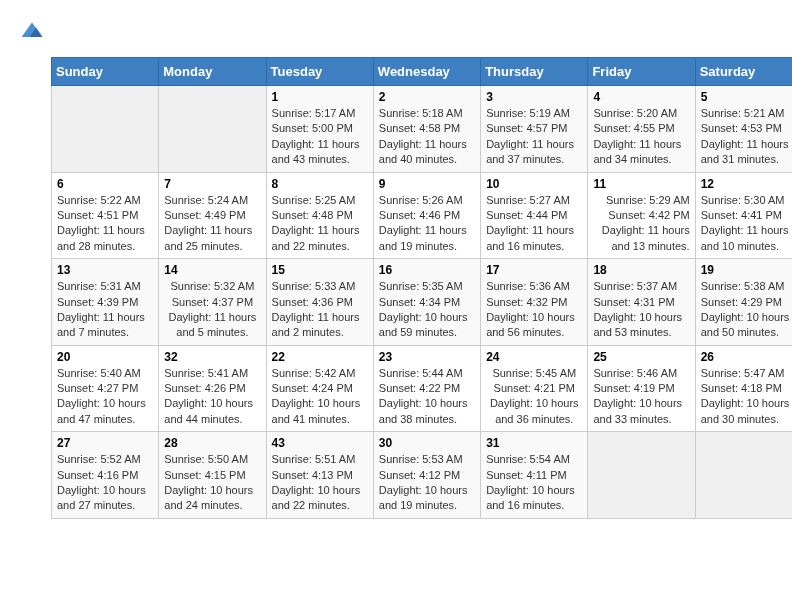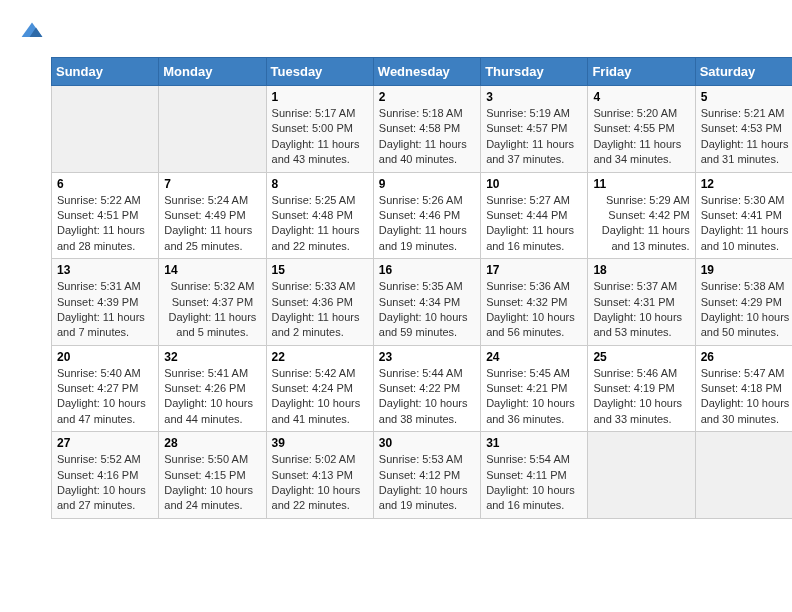--- a/index.html
+++ b/index.html
@@ -264,21 +264,21 @@
 Daylight: 10 hours and 41 minutes.</div>
         </td>
         <td>
           <span class="day-number">23</span>
           <div class="day-info" style="white-space: pre-line;">Sunrise: 5:44 AM
 Sunset: 4:22 PM
 Daylight: 10 hours and 38 minutes.</div>
         </td>
         <td>
           <span class="day-number">24</span>
-          <div class="day-info" style="white-space: pre-line;">Sunrise: 5:45 AM
+          <div class="day-info" style="white-space: pre-line; text-align: center;">Sunrise: 5:45 AM
 Sunset: 4:21 PM
 Daylight: 10 hours and 36 minutes.</div>
         </td>
         <td>
           <span class="day-number">25</span>
           <div class="day-info" style="white-space: pre-line;">Sunrise: 5:46 AM
 Sunset: 4:19 PM
 Daylight: 10 hours and 33 minutes.</div>
         </td>
         <td>
@@ -295,22 +295,22 @@
 Sunset: 4:16 PM
 Daylight: 10 hours and 27 minutes.</div>
         </td>
         <td>
           <span class="day-number">28</span>
           <div class="day-info" style="white-space: pre-line;">Sunrise: 5:50 AM
 Sunset: 4:15 PM
 Daylight: 10 hours and 24 minutes.</div>
         </td>
         <td>
-          <span class="day-number">39</span>
-          <div class="day-info" style="white-space: pre-line;">Sunrise: 5:02 AM
+          <span class="day-number">43</span>
+          <div class="day-info" style="white-space: pre-line;">Sunrise: 5:51 AM
 Sunset: 4:13 PM
 Daylight: 10 hours and 22 minutes.</div>
         </td>
         <td>
           <span class="day-number">30</span>
           <div class="day-info" style="white-space: pre-line;">Sunrise: 5:53 AM
 Sunset: 4:12 PM
 Daylight: 10 hours and 19 minutes.</div>
         </td>
         <td>

